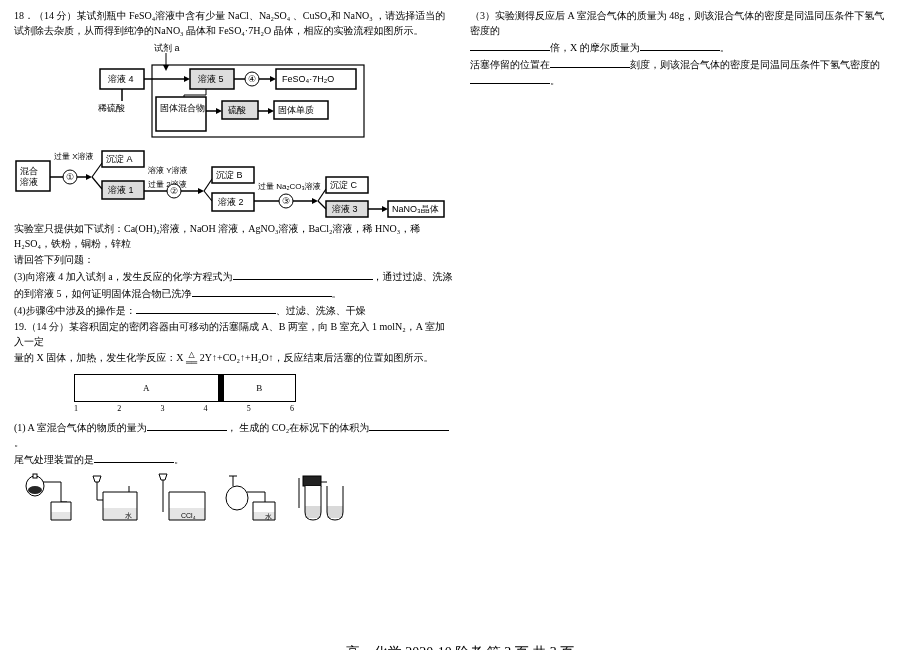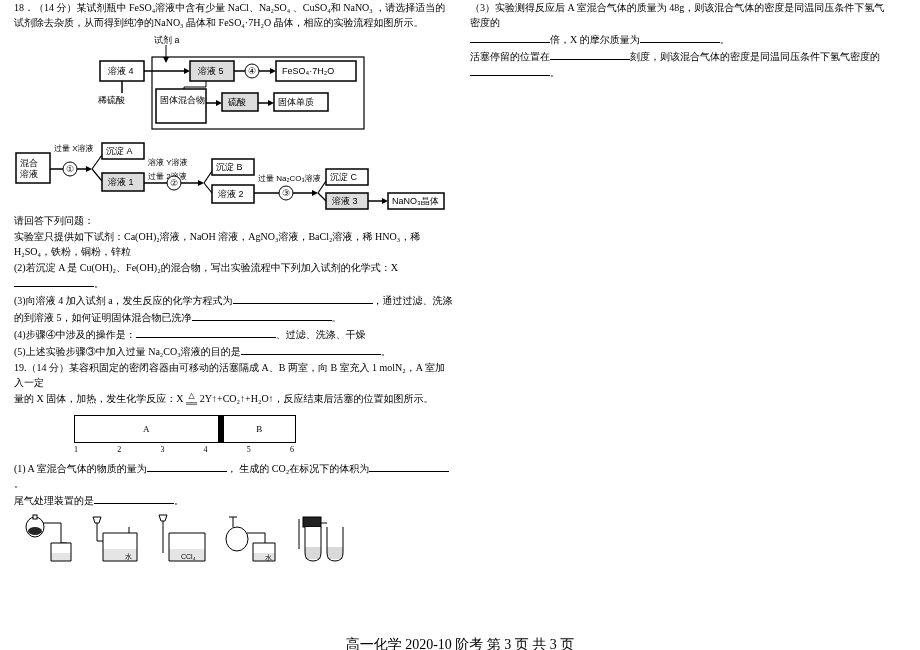--- a/index.html
+++ b/index.html
@@ -1,16 +1,16 @@
 <!DOCTYPE html>
 <html><head>
 <meta charset="utf-8">
 <style>
   body{margin:0;padding:0;background:#fff;font-family:"SimSun","Songti SC",serif;font-size:10px;color:#000;width:920px;height:650px;overflow:hidden}
-  .page{display:flex;flex-direction:row;padding:0 14px 0 14px;height:620px}
+  .page{display:flex;flex-direction:row;padding:8px 14px 0 14px;height:620px}
   .col{display:flex;flex-direction:column}
   .col-left{width:440px;margin-right:16px}
   .col-right{width:420px}
   .line{line-height:1.5;margin:0 0 1px 0}
   .blank{border-bottom:1px solid #000;display:inline-block;min-width:40px;height:11px;vertical-align:baseline}
   .blank-s{min-width:30px}
   .blank-m{min-width:80px}
   .blank-l{min-width:140px}
   .flow{position:relative;width:430px}
   .piston{border:1.5px solid #000;width:220px;height:26px;margin:6px 0 2px 60px;display:flex;position:relative}
@@ -132,27 +132,25 @@
       <rect x="312" y="54" width="42" height="16" fill="#ddd" stroke="#000" stroke-width="1.5"></rect>
       <text x="318" y="65" font-size="9"><tspan>溶液 3</tspan></text>
 
       <line x1="354" y1="62" x2="370" y2="62" stroke="#000" stroke-width="1.5"></line>
       <polygon points="374,62 368,59 368,65" fill="#000"></polygon>
       <rect x="374" y="54" width="56" height="16" fill="#fff" stroke="#000" stroke-width="1.5"></rect>
       <text x="378" y="65" font-size="9"><tspan>NaNO₃晶体</tspan></text>
     </svg>
   </div>
 
+  <p class="line">实验室只提供如下试剂：Ca(OH)₂溶液，NaOH 溶液，AgNO₃溶液，BaCl₂溶液，稀 HNO₃，稀H₂SO₄，铁粉，铜粉，锌粒</p>
   <p class="line">请回答下列问题：</p>
-  <p class="line">实验室只提供如下试剂：Ca(OH)₂溶液，NaOH 溶液，AgNO₃溶液，BaCl₂溶液，稀 HNO₃，稀H₂SO₄，铁粉，铜粉，锌粒</p>
-  <p class="line"><span>(2)若沉淀 A 是 Cu(OH)₂、Fe(OH)₂的混合物，写出实验流程中下列加入试剂的化学式：X</span><span class="blank blank-m"></span><span>。</span></p>
   <p class="line"><span>(3)向溶液 4 加入试剂 a，发生反应的化学方程式为</span><span class="blank blank-l"></span><span>，通过过滤、洗涤</span></p>
   <p class="line"><span>的到溶液 5，如何证明固体混合物已洗净</span><span class="blank blank-l"></span><span>。</span></p>
   <p class="line"><span>(4)步骤④中涉及的操作是：</span><span class="blank blank-l"></span><span>、过滤、洗涤、干燥</span></p>
-  <p class="line"><span>(5)上述实验步骤③中加入过量 Na₂CO₃溶液的目的是</span><span class="blank blank-l"></span><span>。</span></p>
 
   <p class="line">19.（14 分）某容积固定的密闭容器由可移动的活塞隔成 A、B 两室，向 B 室充入 1 molN₂，A 室加入一定</p>
   <p class="line">
     <span>量的 X 固体，加热，发生化学反应：X</span>
     <span class="eqover">
       <span class="top">△</span>
       <span style="display:block">══</span>
     </span>
     <span> 2Y↑+CO₂↑+H₂O↑，反应结束后活塞的位置如图所示。</span>
   </p>

